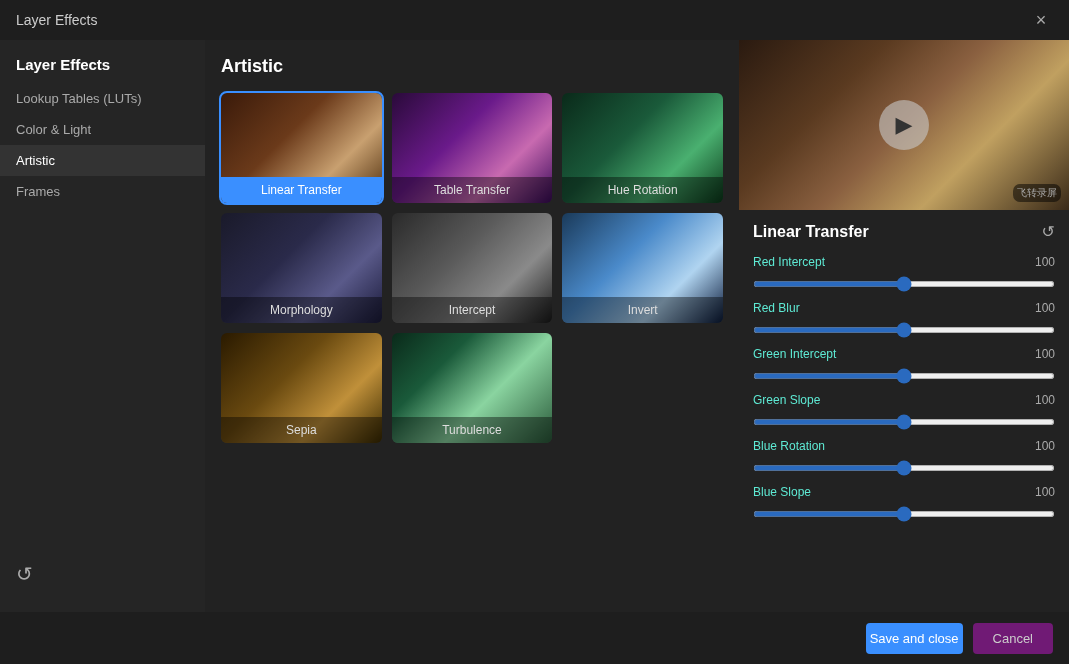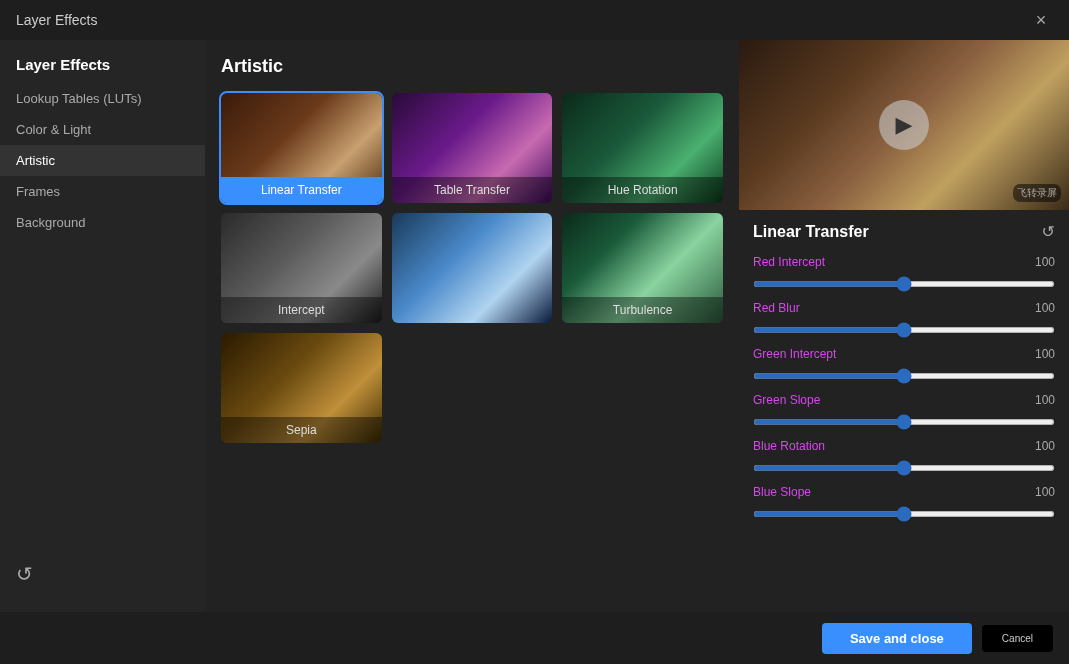--- a/index.html
+++ b/index.html
@@ -273,21 +273,21 @@
 
     .slider-label-row {
       display: flex;
       justify-content: space-between;
       align-items: center;
       margin-bottom: 4px;
     }
 
     .slider-label {
       font-size: 12px;
-      color: #d946ef;
+      color: #5eead4;
     }
 
     .slider-value {
       font-size: 12px;
       color: #aaa;
     }
 
     input[type=range] {
       width: 100%;
       accent-color: #2a6abf;
@@ -303,34 +303,34 @@
       background: #1e1e1e;
       gap: 10px;
       height: 52px;
       flex-shrink: 0;
     }
 
     .btn-save {
       background: #3a8fff;
       color: #fff;
       border: none;
-      padding: 8px 28px;
+      padding: 8px 4px;
       border-radius: 4px;
       font-size: 13px;
       cursor: pointer;
-      font-weight: 700;
+      font-weight: 400;
     }
 
     .btn-cancel {
-      background: #000000;
+      background: #701a75;
       color: #ccc;
       border: none;
       padding: 8px 20px;
       border-radius: 4px;
-      font-size: 10px;
+      font-size: 13px;
       cursor: pointer;
       text-align: right;
     }
   </style>
 </head>
 <body>
 
 <div class="app-window">
 
   <div class="title-bar">
@@ -340,21 +340,20 @@
 
   <div class="main-content">
 
     <div class="sidebar">
       <div class="sidebar-section-title">Layer Effects</div>
       <div id="sidebar-items-container">
           <div class="sidebar-item">Lookup Tables (LUTs)</div>
           <div class="sidebar-item">Color &amp; Light</div>
           <div class="sidebar-item active">Artistic</div>
           <div class="sidebar-item">Frames</div>
-          <div class="sidebar-item">Background</div>
         </div>
       <div class="sidebar-reset">
         <button class="reset-btn">↺</button>
       </div>
     </div>
 
     <div class="middle-panel">
       <div class="panel-title">Artistic</div>
       <div class="effects-grid" id="effects-grid">
           <div class="effect-card selected">
@@ -363,33 +362,38 @@
           </div>
           <div class="effect-card">
             <div class="effect-thumb thumb-table-transfer"></div>
             <div class="effect-label">Table Transfer</div>
           </div>
           <div class="effect-card">
             <div class="effect-thumb thumb-hue-rotation"></div>
             <div class="effect-label">Hue Rotation</div>
           </div>
           <div class="effect-card">
+            <div class="effect-thumb thumb-morphology"></div>
+            <div class="effect-label">Morphology</div>
+          </div>
+          <div class="effect-card">
             <div class="effect-thumb thumb-grayscale"></div>
             <div class="effect-label">Intercept</div>
           </div>
           <div class="effect-card">
             <div class="effect-thumb thumb-invert"></div>
+            <div class="effect-label">Invert</div>
+          </div>
+          <div class="effect-card">
+            <div class="effect-thumb thumb-sepia"></div>
+            <div class="effect-label">Sepia</div>
           </div>
           <div class="effect-card">
             <div class="effect-thumb thumb-turbulence"></div>
             <div class="effect-label">Turbulence</div>
-          </div>
-          <div class="effect-card">
-            <div class="effect-thumb thumb-sepia"></div>
-            <div class="effect-label">Sepia</div>
           </div>
         </div>
     </div>
 
     <div class="right-panel">
 
       <div class="preview-area">
         <div class="preview-bg"></div>
         <div class="preview-overlay">
           <div class="play-btn-circle">

